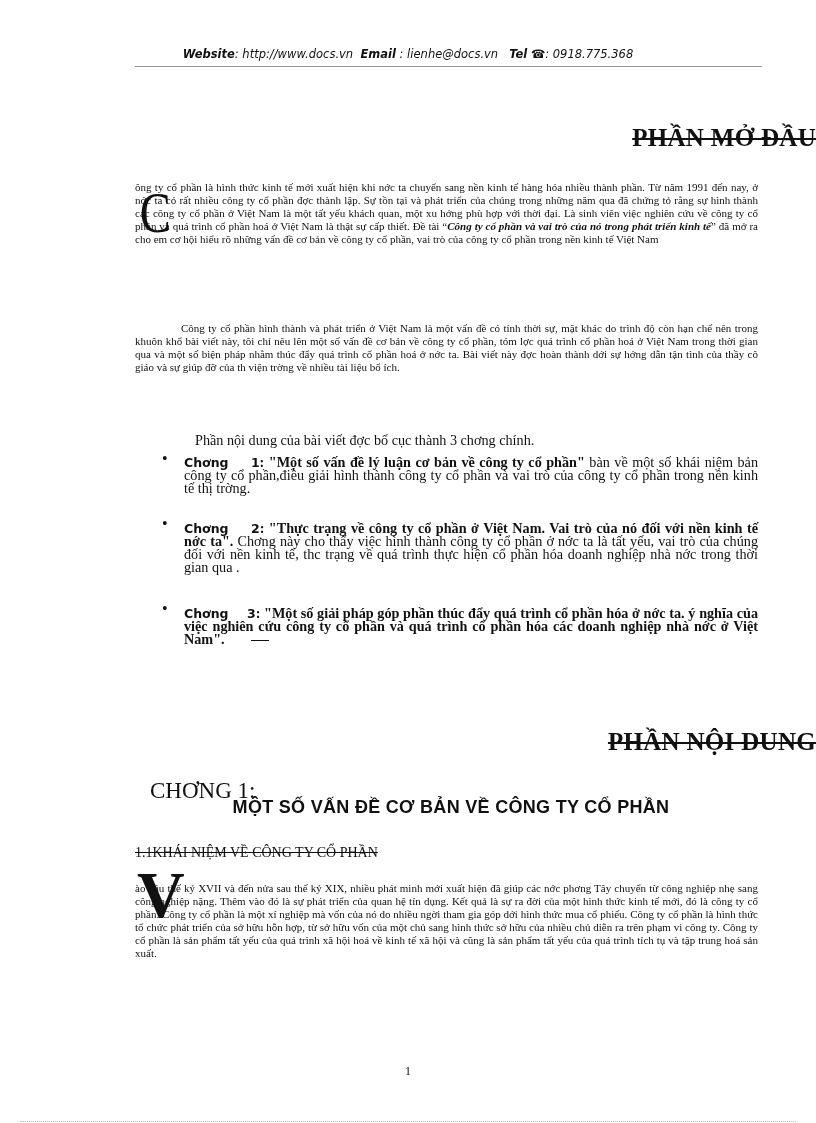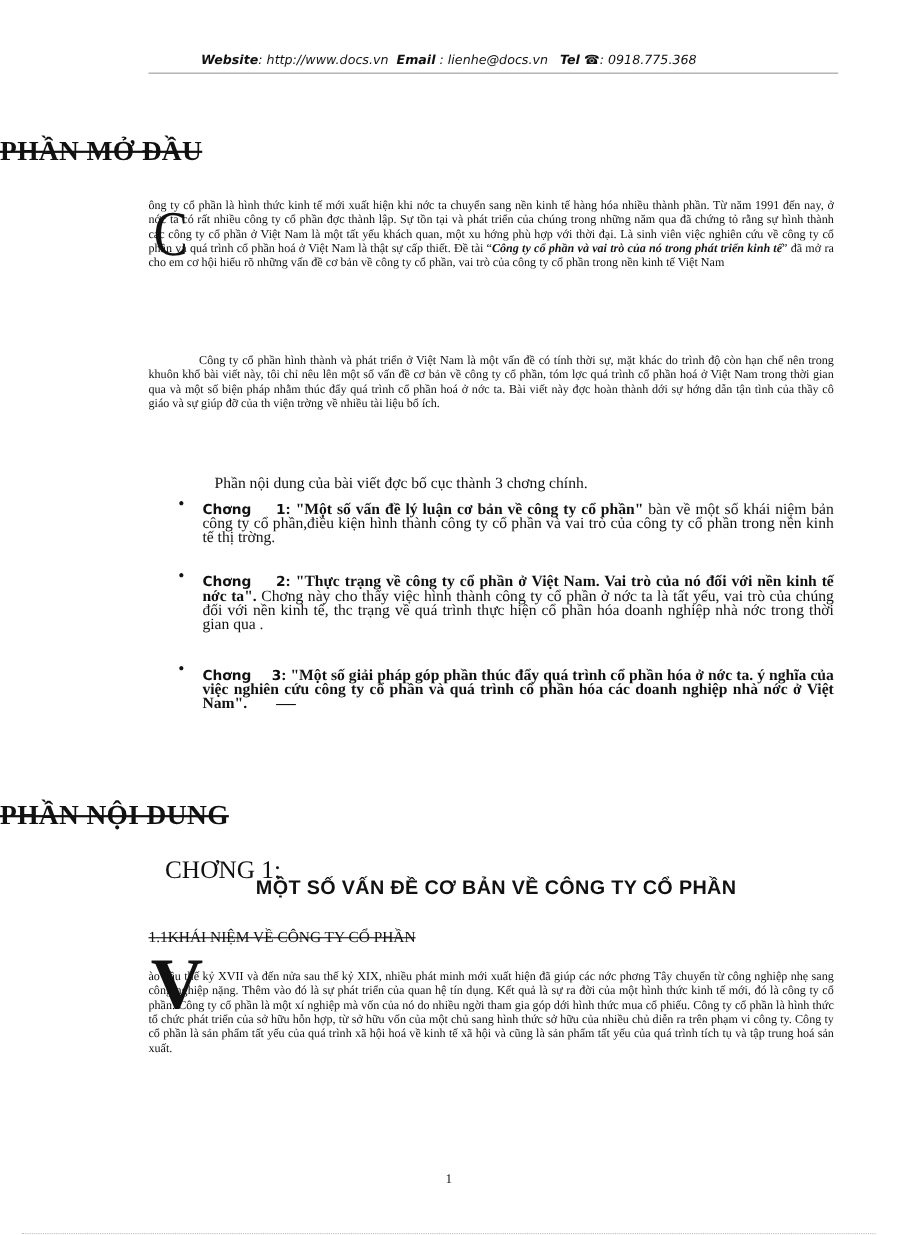--- a/index.html
+++ b/index.html
@@ -3,21 +3,21 @@
 <meta charset="utf-8">
 <style>
   html, body { margin: 0; padding: 0; background: #ffffff; }
   body { width: 816px; height: 1123px; position: relative; overflow: hidden;
          font-family: "Liberation Serif", serif; color: #111; }
   .header { position: absolute; top: 47px; left: 0; width: 816px; text-align: center;
             font-family: "DejaVu Sans", sans-serif; font-size: 11.5px; font-style: italic; color: #111; }
   .header b { font-weight: bold; }
   .header-rule { position: absolute; top: 66px; left: 135px; width: 627px; height: 0;
                  border-top: 1px solid #999; }
-  .part-title { position: absolute; left: 0; width: 816px; text-align: left;
+  .part-title { position: absolute; left: 0; width: 816px; text-align: right;
                 font-family: "Liberation Serif", serif; font-weight: bold; font-size: 25px;
                 text-decoration: line-through; text-decoration-thickness: 2px; letter-spacing: 0.3px; }
   .para { position: absolute; left: 135px; width: 623px; font-size: 11px; line-height: 13px;
           text-align: justify; }
   .para .indent { display: inline-block; width: 46px; }
   .dropcap { position: absolute; font-family: "Liberation Serif", serif; font-weight: bold; color: #111; }
   .dropcap-c { left: 136px; top: 184px; font-size: 58px; line-height: 58px; font-weight: normal;
                transform: scaleX(0.8); }
   .dropcap-v { left: 137px; top: 864px; font-size: 66px; line-height: 62px; }
   .lead { position: absolute; left: 180px; font-size: 14.2px; margin-left: 15px; }
@@ -54,21 +54,21 @@
 
 <div class="para" style="top:322px;">
   <span class="indent"></span><span>Công ty cổ phần hình thành và phát triển ở Việt Nam là một vấn đề có tính thời sự, mặt khác do trình độ còn hạn chế nên trong khuôn khổ bài viết này, tôi chỉ nêu lên một số vấn đề cơ bản về công ty cổ phần, tóm lợc   quá trình cổ phần hoá ở Việt Nam trong thời gian qua và một số biện pháp nhằm thúc đẩy quá trình cổ phần hoá ở nớc ta. Bài viết này đợc   hoàn thành dới   sự hớng   dẫn tận tình của thầy cô giáo và sự giúp đỡ của th   viện trờng   về nhiều tài liệu bổ ích.</span>
 </div>
 
 <div class="lead" style="top:432px;">Phần nội dung của bài viết đợc   bố cục thành 3 chơng   chính.</div>
 
 <div class="bullet" style="top:450px;">•</div>
 <div class="chapter-item" style="top:456px;">
   <span class="ch-label">Chơng</span>&nbsp;&nbsp;&nbsp;&nbsp;
-  <span class="ch-label">1</span><span class="ch-title">: "Một số vấn đề lý luận cơ bản về công ty cổ phần"</span><span> bàn về một số khái niệm bản công ty cổ phần,điều kiện hình thành công ty cổ phần và vai trò của công ty cổ phần trong nền kinh tế thị trờng.</span>
+  <span class="ch-label">1</span><span class="ch-title">: "Một số vấn đề lý luận cơ bản về công ty cổ phần"</span><span> bàn về một số khái niệm bản công ty cổ phần,điều giải hình thành công ty cổ phần và vai trò của công ty cổ phần trong nền kinh tế thị trờng.</span>
 </div>
 
 <div class="bullet" style="top:515px;">•</div>
 <div class="chapter-item" style="top:522px;">
   <span class="ch-label">Chơng</span>&nbsp;&nbsp;&nbsp;&nbsp;
   <span class="ch-label">2</span><span class="ch-title">: "Thực trạng về công ty cổ phần ở Việt Nam. Vai trò của nó đối với nền kinh tế nớc   ta".</span><span> Chơng   này cho thấy việc hình thành công ty cổ phần ở nớc   ta là tất yếu, vai trò của chúng đối với nền kinh tế, thc   trạng về quá trình thực hiện cổ phần hóa doanh nghiệp nhà nớc   trong thời gian qua .</span>
 </div>
 
 <div class="bullet" style="top:600px;">•</div>
 <div class="chapter-item" style="top:607px;">

